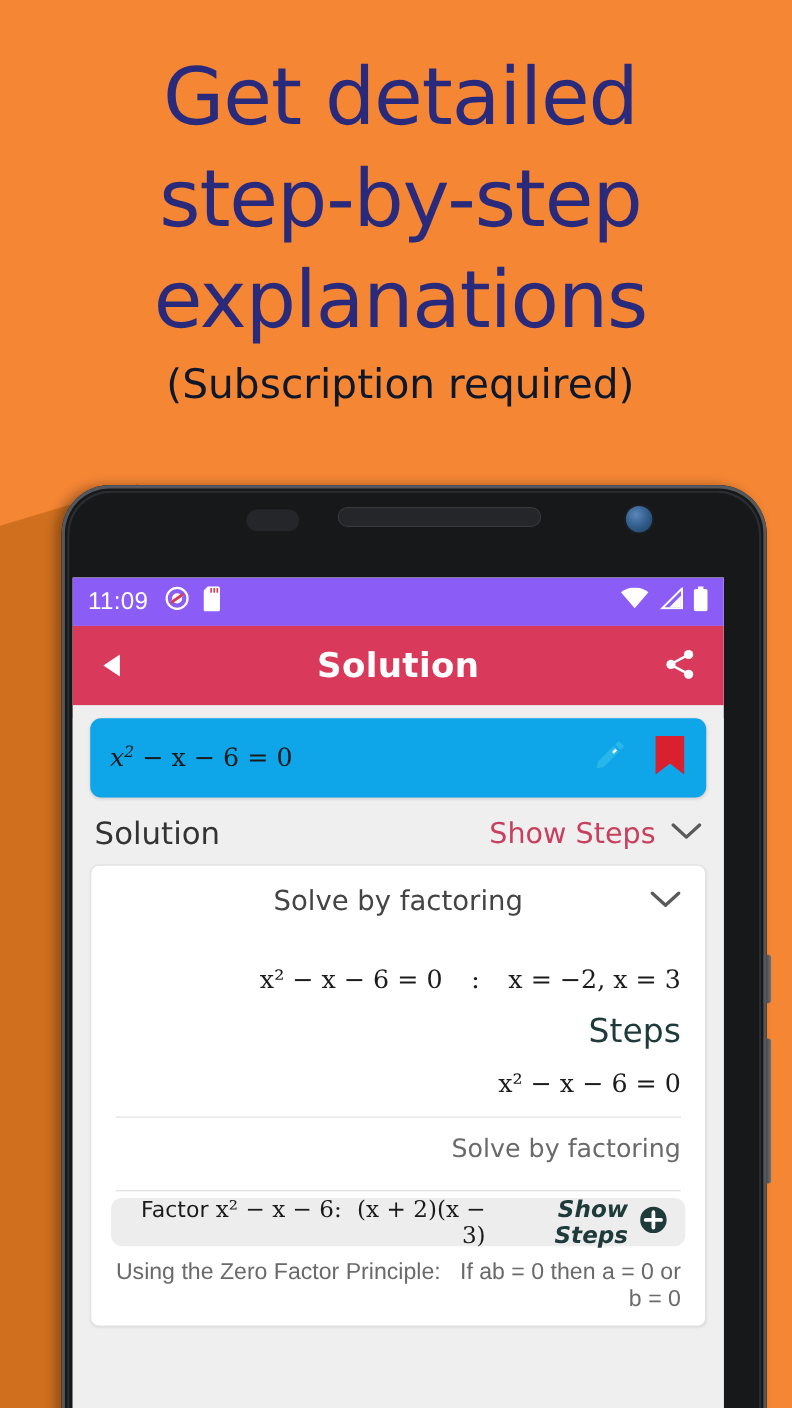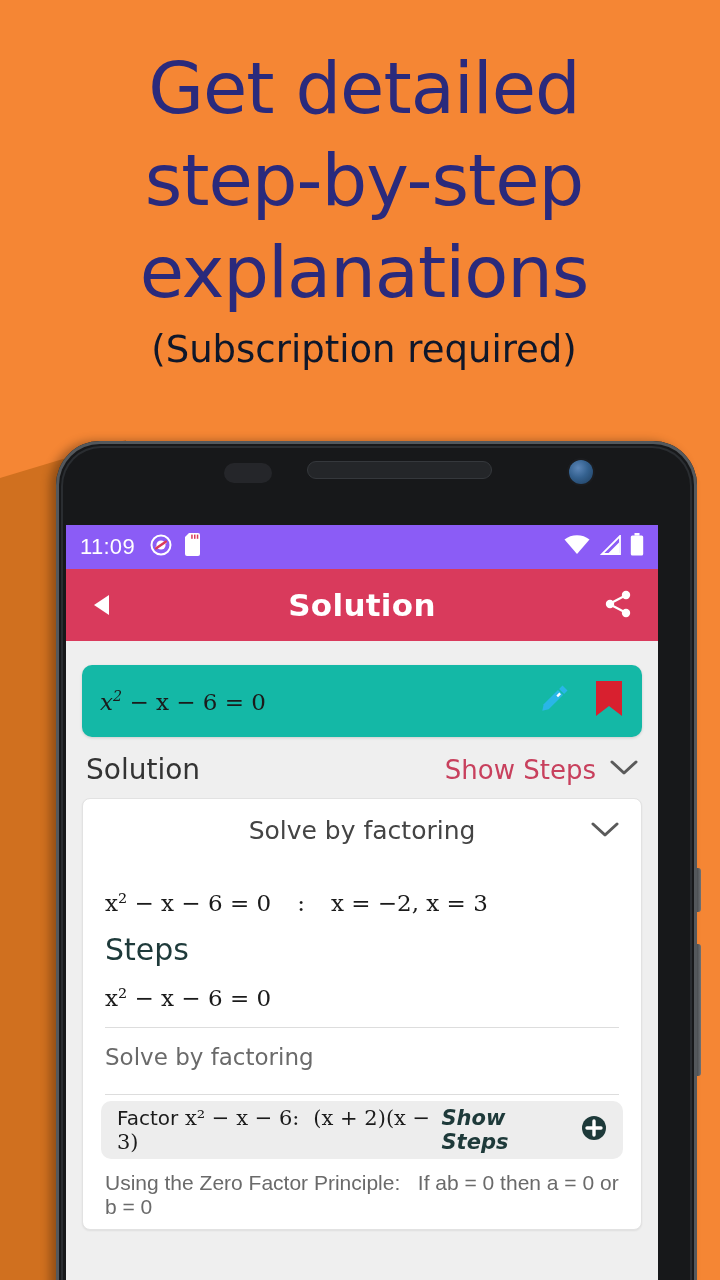--- a/index.html
+++ b/index.html
@@ -123,21 +123,21 @@
   .back-btn{ width:34px; height:34px; display:flex; align-items:center; }
   .share-btn{ margin-left:auto; width:34px; height:34px; }
 
   
   .content{
     background:#EFEFEF; height:680px; padding:0 0 0 0;
     position:relative;
   }
 
   .eq-card{
-    margin:24px 16px 0 16px; background:#14b8a6; border-radius:10px;
+    margin:12px 16px 0 16px; background:#0ea5e9; border-radius:10px;
     height:72px; display:flex; align-items:center; padding:0 18px;
     box-shadow:0 1px 3px rgba(0,0,0,.14);
   }
   .eq-text{
     font-family:"DejaVu Serif", serif; font-size:23px; color:#1B1B1B;
   }
   .eq-actions{ margin-left:auto; display:flex; align-items:center; gap:22px; }
 
   .sol-row{
     display:flex; align-items:center; padding:16px 20px 12px 20px;
@@ -148,20 +148,21 @@
   .sol-right{ margin-left:auto; display:flex; align-items:center; gap:14px; }
   .show-steps-link{
     font-size:26px; color:#C8405D; font-family:"DejaVu Sans", sans-serif;
   }
 
   .panel{
     margin:0 16px; background:#fff; border-radius:8px;
     border:1px solid #E2E2E2;
     min-height:420px; padding:0 0 10px 0;
     box-shadow:0 1px 2px rgba(0,0,0,.07);
+    text-align:right;
   }
   .panel-head{
     display:flex; align-items:center; justify-content:center;
     height:62px; position:relative; padding:0 22px;
   }
   .panel-head-title{
     font-size:25px; color:#444; font-family:"DejaVu Sans", sans-serif;
   }
   .panel-head .chev{ position:absolute; right:22px; top:22px; }
 
@@ -180,21 +181,21 @@
   }
   .divider{
     height:1px; background:#DDD; margin:10px 22px 0 22px;
   }
   .step-note{
     padding:16px 22px 14px 22px;
     font-size:23px; color:#6A6A6A; font-family:"DejaVu Sans", sans-serif;
   }
   .factor-box{
     margin:6px 18px 0 18px; background:#EDEDED; border-radius:10px;
-    height:58px; display:flex; align-items:center; padding:0 16px;
+    height:44px; display:flex; align-items:center; padding:0 16px;
   }
   .factor-text{
     font-family:"DejaVu Serif", serif; font-size:21px; color:#1B1B1B;
   }
   .factor-text .lbl{ font-family:"DejaVu Sans", sans-serif; font-size:20px; }
   .factor-text .gap{ display:inline-block; width:14px; }
   .factor-right{ margin-left:auto; display:flex; align-items:center; gap:10px; }
   .factor-link{
     font-size:21px; color:#1E3A3A; font-style:italic; font-weight:bold;
     font-family:"DejaVu Sans", sans-serif;

